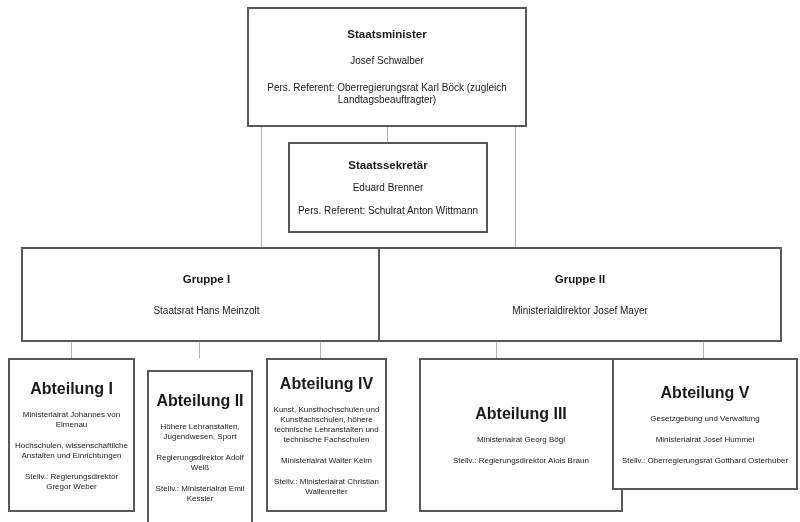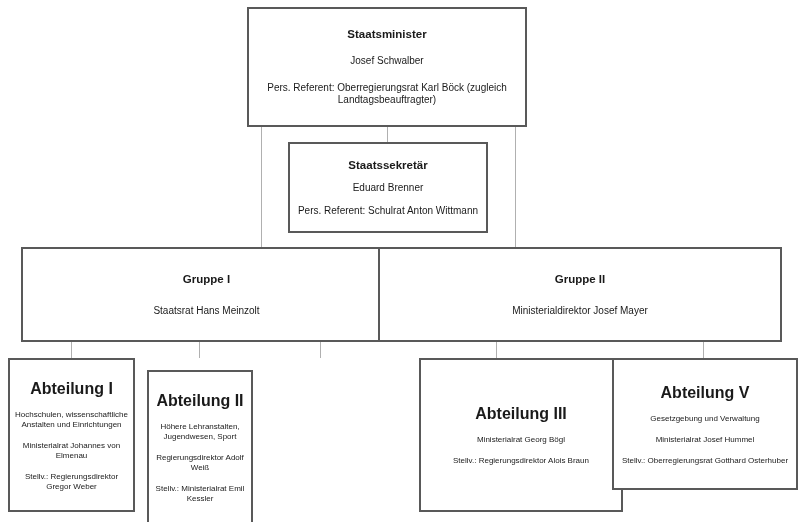--- a/index.html
+++ b/index.html
@@ -88,38 +88,48 @@
     <div class="line">Staatsrat Hans Meinzolt</div>
   </div>
 
   <div class="box big" style="left:378px; top:247px; width:404px; height:95px;">
     <div class="line title">Gruppe II</div>
     <div class="line">Ministerialdirektor Josef Mayer</div>
   </div>
 
   <div class="box abt" style="left:8px; top:358px; width:127px; height:154px;">
     <div class="line title">Abteilung I</div>
+    <div class="line">Ministerialrat Johannes von
+Elmenau</div>
     <div class="line">Hochschulen, wissenschaftliche
 Anstalten und Einrichtungen</div>
-    <div class="line">Ministerialrat Johannes von
-Elmenau</div>
     <div class="line">Stellv.: Regierungsdirektor
 Gregor Weber</div>
   </div>
 
   <div class="box abt" style="left:147px; top:370px; width:106px; height:154px;">
     <div class="line title">Abteilung II</div>
     <div class="line">Höhere Lehranstalten,
 Jugendwesen, Sport</div>
     <div class="line">Regierungsdirektor Adolf
 Weiß</div>
     <div class="line">Stellv.: Ministerialrat Emil
 Kessler</div>
   </div>
 
+  <div class="box abt" style="left:266px; top:358px; width:121px; height:154px;">
+    <div class="line title">Abteilung IV</div>
+    <div class="line">Kunst, Kunsthochschulen und
+Kunstfachschulen, höhere
+technische Lehranstalten und
+technische Fachschulen</div>
+    <div class="line">Ministerialrat Walter Keim</div>
+    <div class="line">Stellv.: Ministerialrat Christian
+Wallenreiter</div>
+  </div>
 
   <div class="box abt" style="left:395px; top:358px; width:204px; height:154px;margin-left:24px;">
     <div class="line title">Abteilung III</div>
     <div class="line">Ministerialrat Georg Bögl</div>
     <div class="line">Stellv.: Regierungsdirektor Alois Braun</div>
   </div>
 
   <div class="box abt" style="left:612px; top:358px; width:186px; height:132px;">
     <div class="line title">Abteilung V</div>
     <div class="line">Gesetzgebung und Verwaltung</div>

